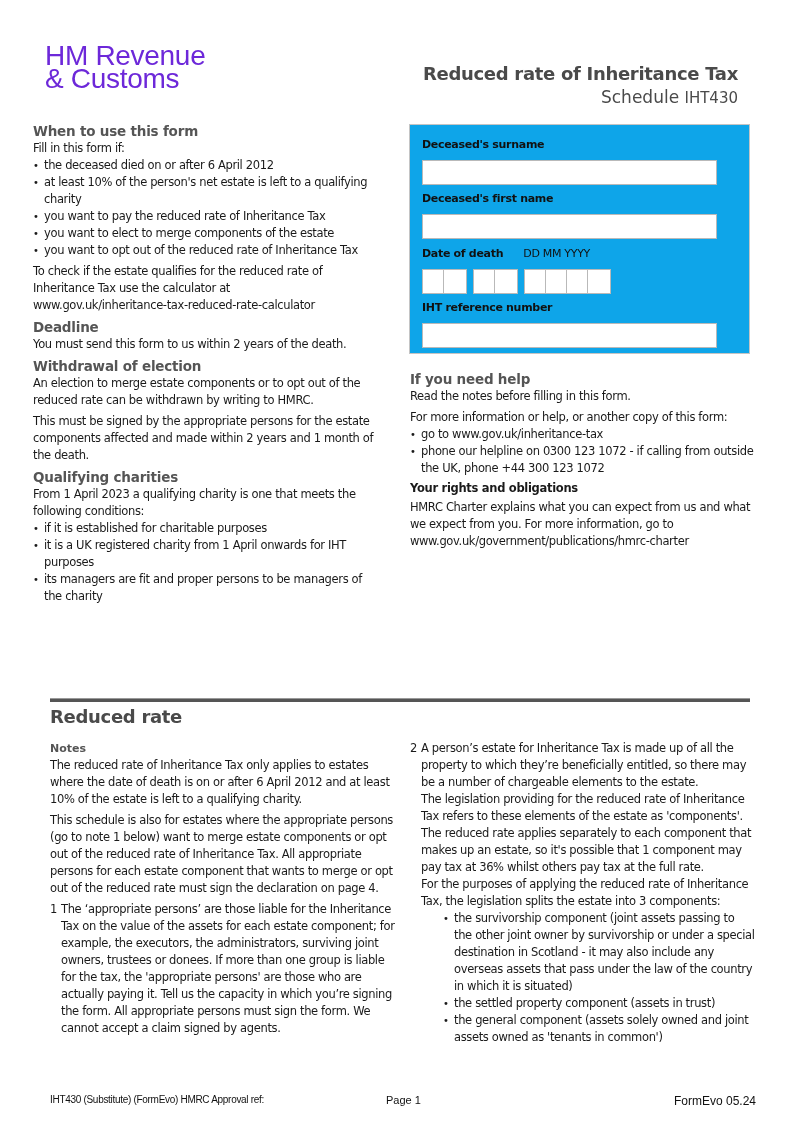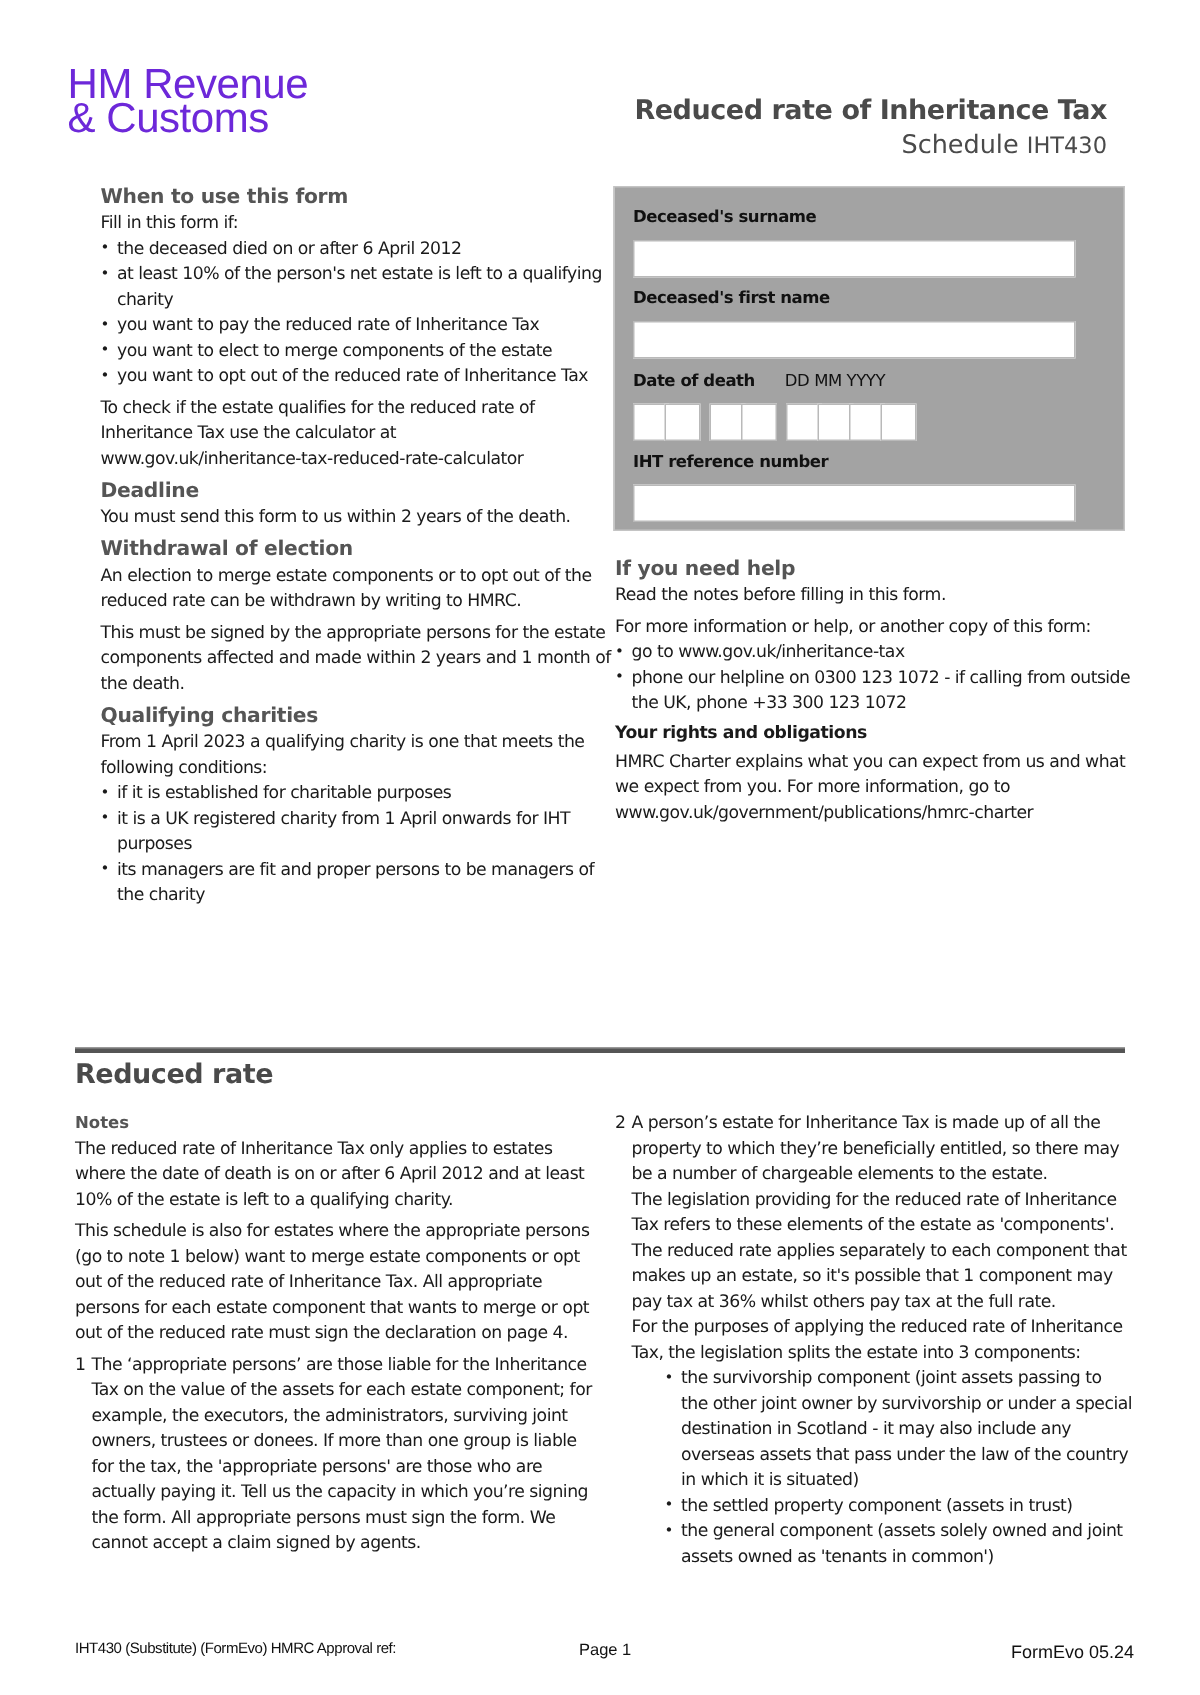--- a/index.html
+++ b/index.html
@@ -4,30 +4,30 @@
 <style>
   html, body { margin: 0; padding: 0; background: #ffffff; }
   body { width: 800px; height: 1130px; position: relative; font-family: "DejaVu Sans", sans-serif; color: #1a1a1a; overflow: hidden; }
   .abs { position: absolute; }
   .logo { left: 45px; top: 44px; font-family: "Liberation Sans", sans-serif; font-size: 28px; line-height: 23px; color: #6d28d9; letter-spacing: -0.3px; }
   .title-block { right: 62px; top: 62px; text-align: right; color: #4a4a4a; margin-left: 36px; }
   .title-main { font-size: 18px; font-weight: bold; line-height: 24px; letter-spacing: -0.3px; }
   .title-sub { font-size: 17px; line-height: 22px; }
   .title-sub .code { font-size: 15px; }
 
-  .col-left { left: 67px; top: 122px; width: 345px; }
+  .col-left { left: 33px; top: 122px; width: 345px; }
   .col-right { left: 410px; top: 370px; width: 345px; }
   h3 { margin: 0; font-size: 13.5px; font-weight: bold; color: #555; line-height: 18px; letter-spacing: -0.2px; }
   p { margin: 0 0 4px 0; font-size: 11.5px; line-height: 17px; letter-spacing: -0.35px; }
   ul { list-style: none; margin: 0 0 4px 0; padding: 0; }
   ul li { font-size: 11.5px; line-height: 17px; padding-left: 11px; position: relative; letter-spacing: -0.35px; }
   ul li::before { content: "\2022"; position: absolute; left: 0; font-size: 10px; }
   .sec { margin-top: 4px; }
 
-  .formbox { left: 409px; top: 124px; width: 339px; height: 228px; background: #a3a3a3; border: 1px solid #c4c4c4; }
+  .formbox { left: 409px; top: 124px; width: 339px; height: 228px; background: #0ea5e9; border: 1px solid #c4c4c4; }
   .flabel { position: absolute; left: 12px; font-size: 11px; font-weight: bold; letter-spacing: -0.3px; color: #111; }
   .flabel .hint { font-weight: normal; margin-left: 20px; }
   .finput { position: absolute; left: 12px; width: 289px; height: 21px; background: #fff; border: 1px solid #b9b9b9; }
   .digit { position: absolute; top: 144px; width: 18px; height: 21px; background: #fff; border: 1px solid #b9b9b9; }
 
   .h4b { font-size: 11.5px; font-weight: bold; margin: 2px 0 4px 0; letter-spacing: -0.3px; }
 
   .rule { left: 50px; top: 698px; width: 700px; height: 3px; background: #555; border-top: 1px solid #999; }
   .section-title { left: 50px; top: 706px; font-size: 18px; font-weight: bold; color: #4a4a4a; letter-spacing: -0.3px; text-align: right; }
   .notes-left { left: 50px; top: 740px; width: 345px; }
@@ -114,21 +114,21 @@
   <div class="flabel" style="top:176px">IHT reference number</div>
   <input class="finput" style="top: 198px;" type="text" value="">
 </div>
 
 <div class="abs col-right">
   <h3>If you need help</h3>
   <p>Read the notes before filling in this form.</p>
   <p style="margin:0">For more information or help, or another copy of this form:</p>
   <ul>
     <li>go to www.gov.uk/inheritance-tax</li>
-    <li>phone our helpline on 0300 123 1072 - if calling from outside the UK, phone +33 300 123 1072</li>
+    <li>phone our helpline on 0300 123 1072 - if calling from outside the UK, phone +44 300 123 1072</li>
   </ul>
   <div class="h4b">Your rights and obligations</div>
   <p>
     <span>HMRC Charter explains what you can expect from us and what we expect from you. For more information, go to</span><br>
     <span>www.gov.uk/government/publications/hmrc-charter</span>
   </p>
 </div>
 
 <div class="abs rule"></div>
 <div class="abs section-title">Reduced rate</div>

